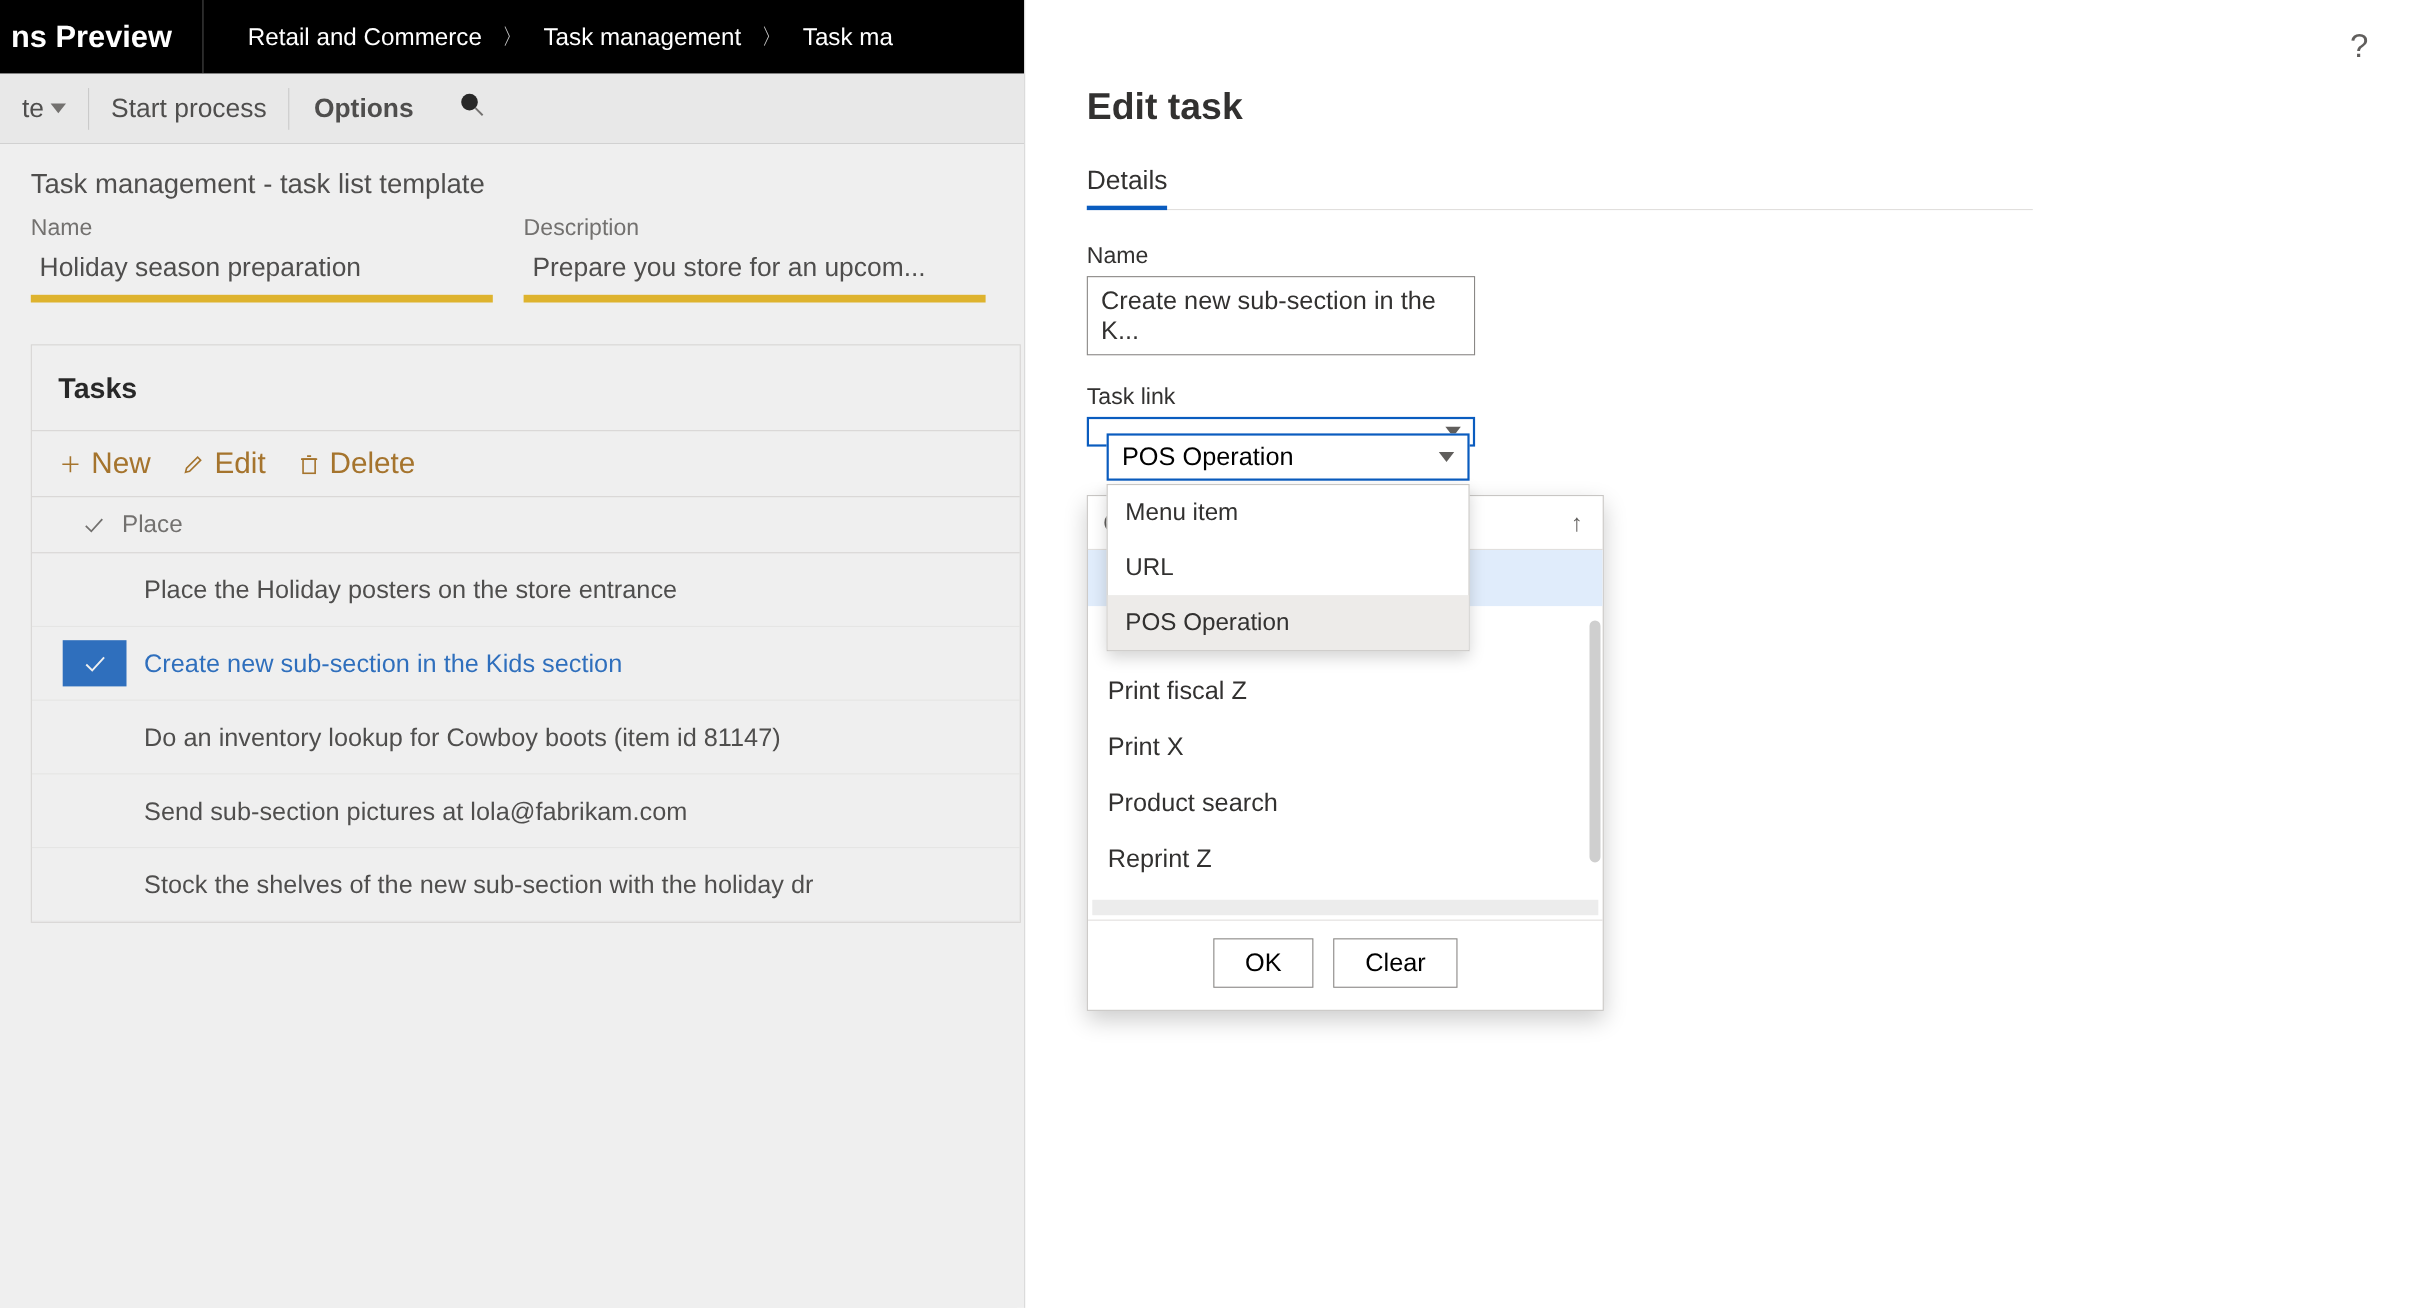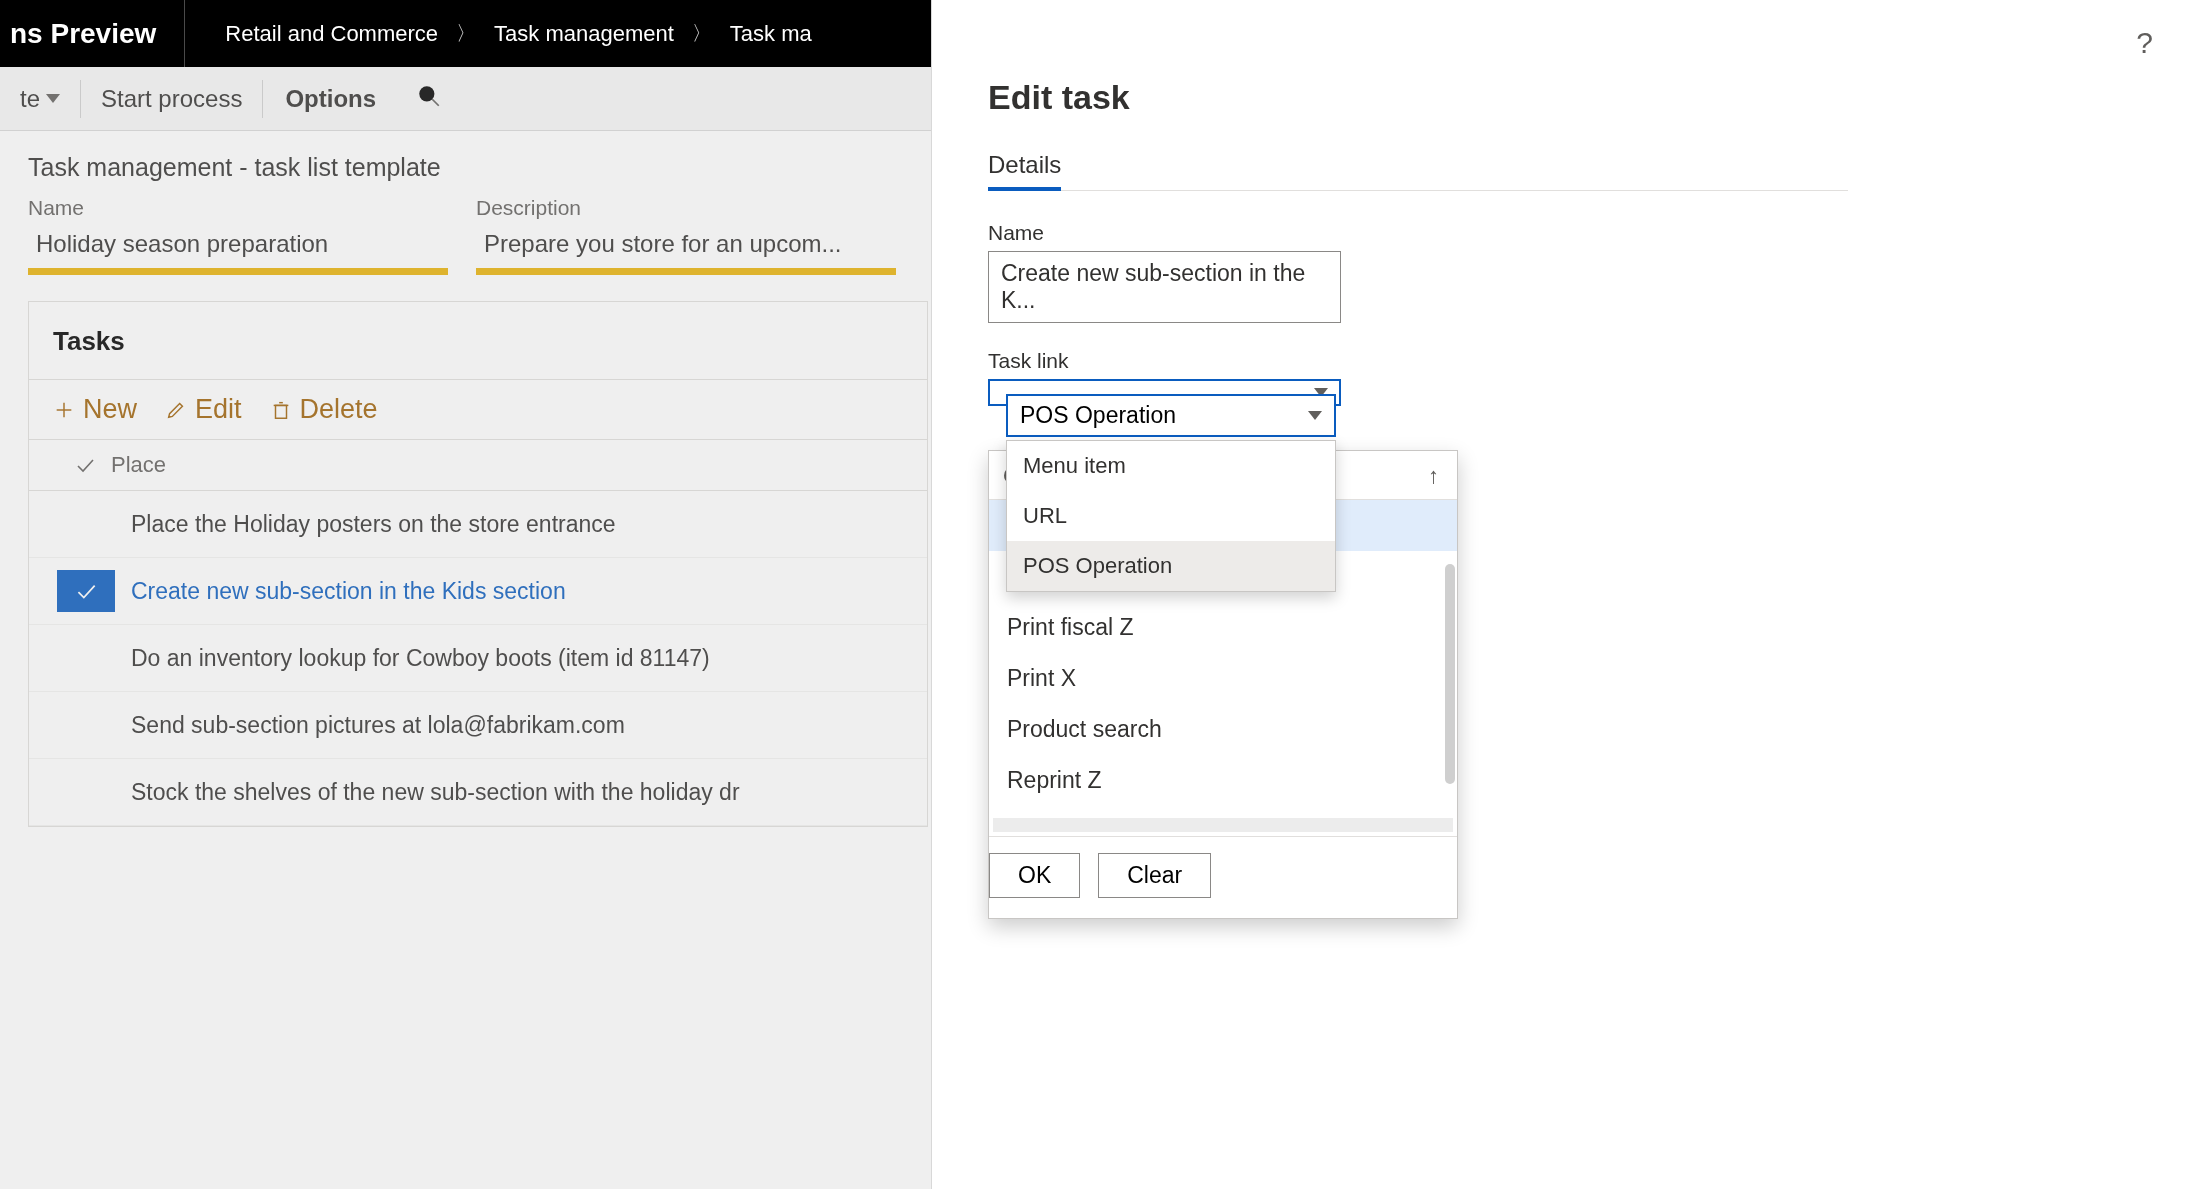--- a/index.html
+++ b/index.html
@@ -33,21 +33,21 @@
   .pagewrap .heading { font-size: 25px; color: #323130; margin-bottom: 14px; font-weight:400;}
   .formrow { display: flex; gap: 0; }
   .field { display: flex; flex-direction: column; margin-right: 28px; }
   .field label { font-size: 21px; color: #605e5c; margin-bottom: 4px; }
   .field .value {
     width: 420px; border-bottom: 7px solid #eab308; padding: 6px 10px 10px 8px;
     font-size: 24px; color:#323130; white-space: nowrap; overflow:hidden; text-overflow:ellipsis;
   }
   
   .card {
-    margin-top: 26px; border: 1px solid #e1dfdd; width: 900px;
+    margin-top: 38px; border: 1px solid #e1dfdd; width: 900px;
     background:#fff;
   }
   .card .card-title {
     font-size: 26px; font-weight:600; padding: 24px 24px 22px 24px;
     border-bottom: 1px solid #e1dfdd;
   }
   .card-toolbar {
     display:flex; gap: 28px; padding: 14px 24px; align-items:center;
     border-bottom: 1px solid #e1dfdd;
   }
@@ -130,21 +130,21 @@
   .results-list .ritem { padding: 12px 18px; font-size:23px; color:#323130; }
   .results-list .ritem.hl { background:#e0ecfb; }
   .results .scroll-thumb {
     position:absolute; right:2px; top:64px; width:10px; height:220px;
     background:#cfcfcf; border-radius:5px;
   }
   .results .hscroll {
     height:14px; background:#ececec; margin: 0 4px 4px 4px;
   }
   .results-actions {
-    display:flex; gap:18px; justify-content:flex-start;
+    display:flex; gap:18px; justify-content:center;
     padding: 16px 18px 20px 0; border-top:1px solid #e1dfdd;
   }
   .results-actions button {
     font-size:23px; padding: 8px 28px; background:#fff; border:1px solid #8a8886;
   }
   .chev-down { width:0;height:0;border-left:7px solid transparent;border-right:7px solid transparent;border-top:9px solid #605e5c; }
   svg.stroke path, svg.stroke line, svg.stroke polyline, svg.stroke rect { stroke: currentColor; fill:none; stroke-width:1.6; }
 </style>
 </head>
 <body>

